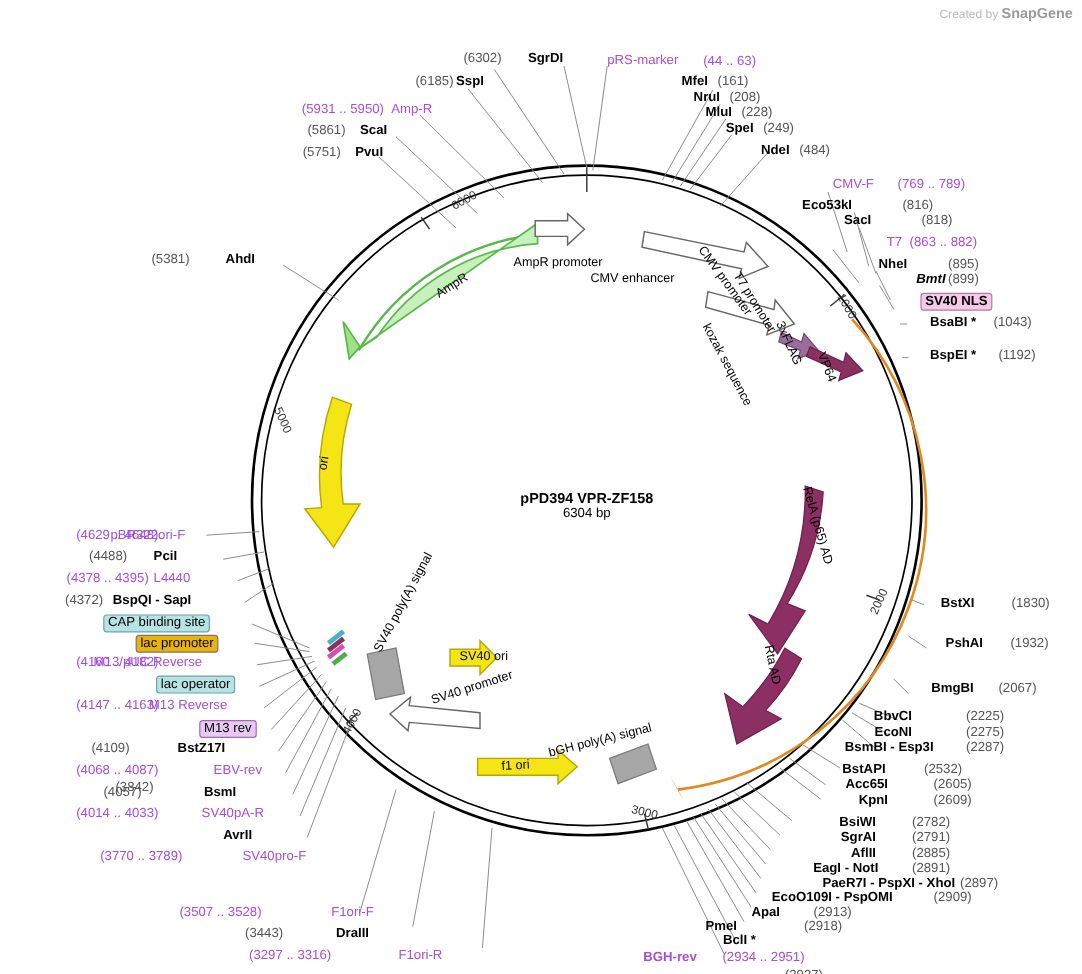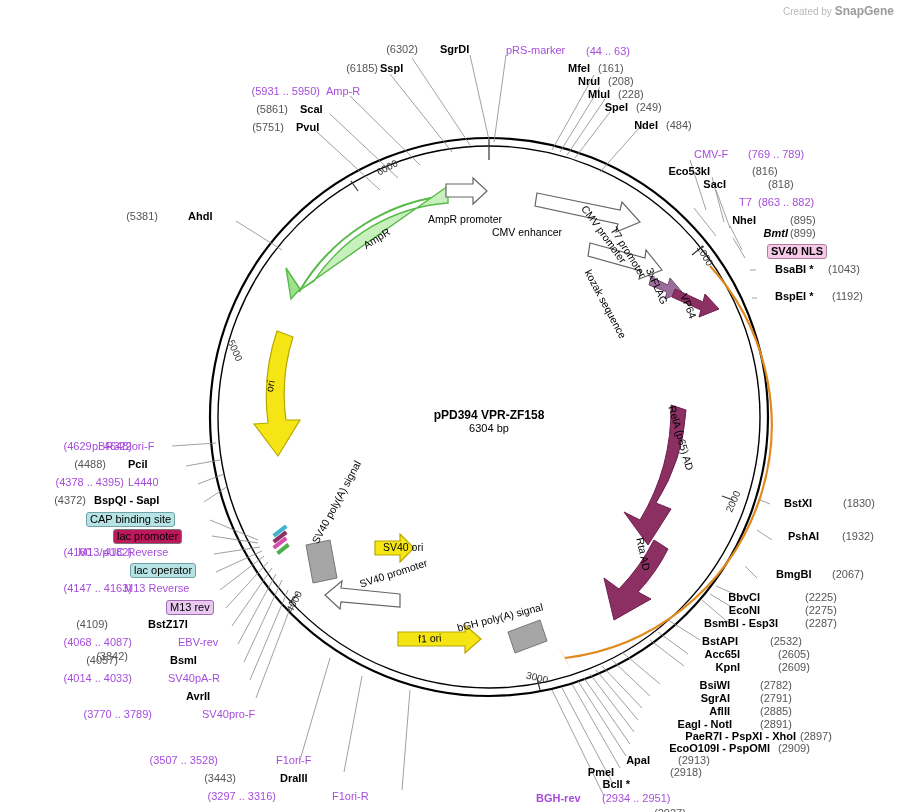--- a/index.html
+++ b/index.html
@@ -8,21 +8,21 @@
   svg#plasmid{position:absolute;left:0;top:0;width:902px;height:812px;}
   .lbl{position:absolute;white-space:nowrap;font-size:11px;color:#000;line-height:12px;}
   .lbl.b{font-weight:bold;}
   .lbl.pos{color:#555;font-weight:normal;}
   .lbl.purple{color:#a64ddb;}
   .lbl.purple.b{font-weight:bold;color:#a64ddb;}
   .right{text-align:right;}
   .tag{position:absolute;font-size:11px;border:1px solid #777;border-radius:3px;padding:0 3px;line-height:13px;white-space:nowrap;}
   .tag.pink{background:#f7c9e8;border-color:#b07ca0;color:#000;font-weight:bold;}
   .tag.teal{background:#b7e3e4;border-color:#6fa3a6;color:#000;}
-  .tag.white{background:#be185d;border-color:#777;color:#000;}
+  .tag.white{background:#eab308;border-color:#777;color:#000;}
   .tag.lav{background:#e9c9f2;border-color:#a06cb5;color:#000;}
   .brand{position:absolute;right:8px;top:4px;font-size:10px;color:#b9b9b9;}
   .brandname{color:#9b9b9b;font-weight:bold;font-size:12px;}
   .center-title{position:absolute;text-align:center;font-size:12px;font-weight:bold;color:#000;}
   .center-sub{position:absolute;text-align:center;font-size:11px;color:#000;}
   .tick{position:absolute;font-size:10px;color:#333;}
   .featlabel{position:absolute;font-size:10.5px;color:#000;white-space:nowrap;}
 </style>
 </head>
 <body>
@@ -288,21 +288,21 @@
 
   <div class="lbl b right" style="left:640px;top:705px;width:90px;">AflII</div>
   <div class="lbl pos" style="left:760px;top:705px;">(2885)</div>
 
   <div class="lbl b right" style="left:608px;top:718px;width:124px;">EagI  - NotI</div>
   <div class="lbl pos" style="left:760px;top:718px;">(2891)</div>
 
   <div class="lbl b right" style="left:556px;top:730px;width:240px;">PaeR7I  - PspXI  - XhoI</div>
   <div class="lbl pos" style="left:800px;top:730px;">(2897)</div>
 
-  <div class="lbl b right" style="left:580px;top:742px;width:190px;">EcoO109I  - PspOMI</div>
+  <div class="lbl b right" style="left:580px;top:742px;width:164px;">EcoO109I  - PspOMI</div>
   <div class="lbl pos" style="left:778px;top:742px;text-align:center;">(2909)</div>
 
   <div class="lbl b right" style="left:560px;top:754px;width:90px;">ApaI</div>
   <div class="lbl pos" style="left:678px;top:754px;">(2913)</div>
 
   <div class="lbl b right" style="left:556px;top:766px;width:90px;text-align:center;">PmeI</div>
   <div class="lbl pos" style="left:670px;top:766px;">(2918)</div>
 
   <div class="lbl b right" style="left:540px;top:778px;width:90px;">BclI *</div>
   <div class="lbl pos" style="left:654px;top:778px;margin-top:29px;">(2927)</div>

